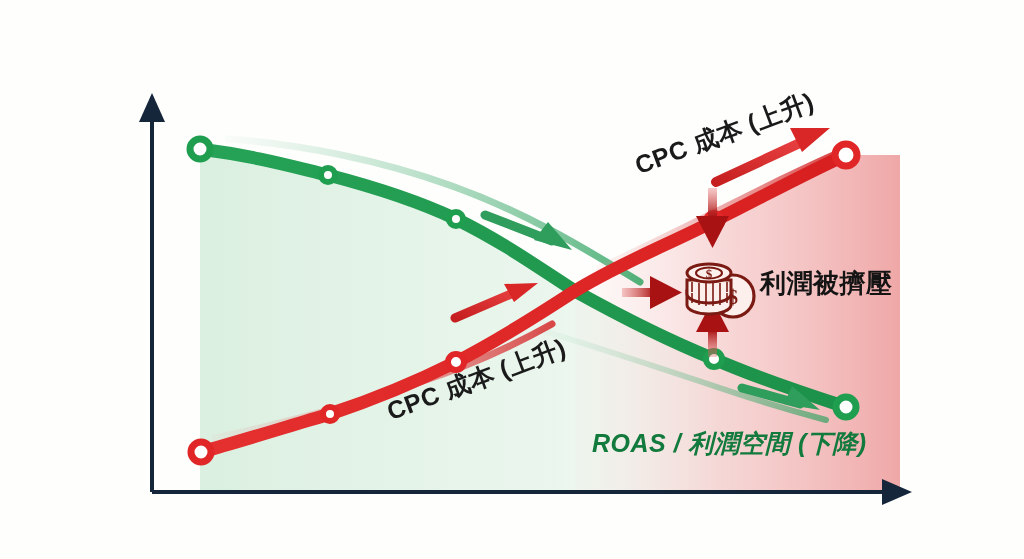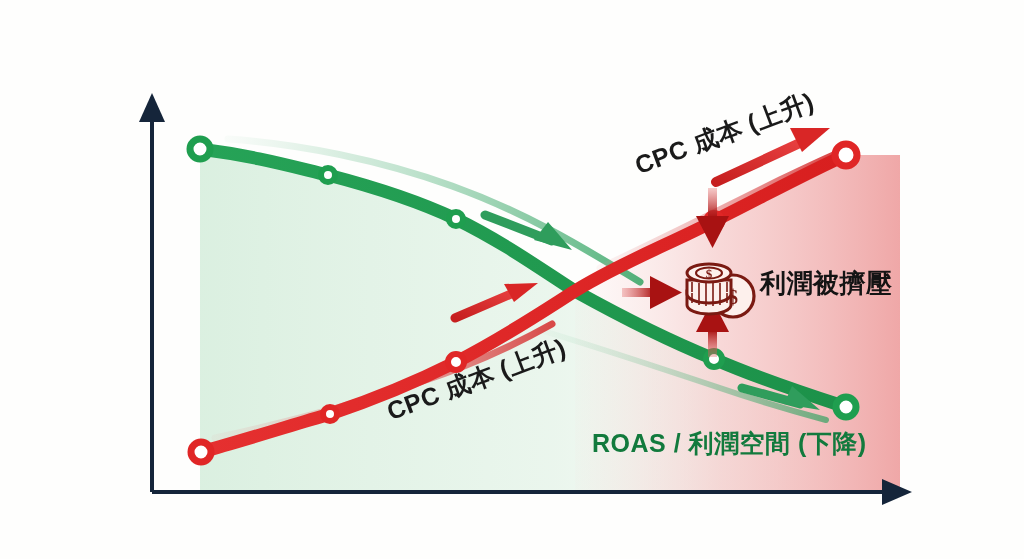--- a/index.html
+++ b/index.html
@@ -45,20 +45,21 @@
     font-size: 25px;
     color: #1a1a1a;
     transform: rotate(-20.5deg);
     transform-origin: left center;
   }
   #label-roas {
     left: 592px;
     top: 427px;
     font-size: 25px;
     color: #127a3d;
+    font-style: italic;
   }
   #label-squeeze {
     left: 760px;
     top: 266px;
     font-size: 26px;
     color: #141414;
     text-align: right;
   }
 </style>
 </head>

